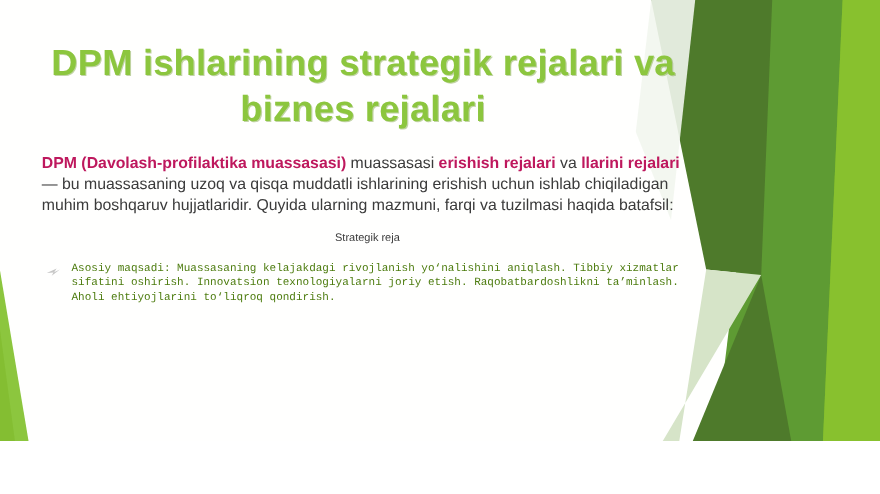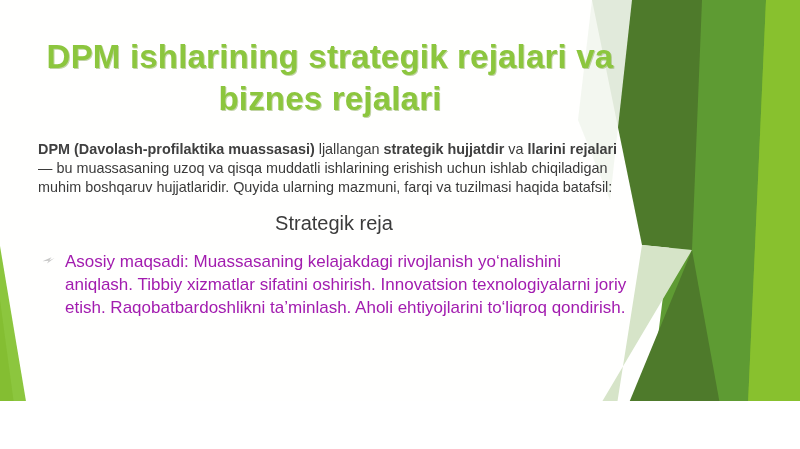--- a/index.html
+++ b/index.html
@@ -45,42 +45,43 @@
     width: 592px;
     color: #3b3b3b;
     font-size: 14.4px;
     line-height: 1.33;
   }
 
   .para {
     margin: 0 0 0 0;
     text-align: left;
   }
-  .para b { font-weight: bold; color: #404040; text-align: right; }
+  .para b { font-weight: bold; color: #be185d; text-align: right; }
 
   #subhead {
     margin: 13px 0 9px 0;
     text-align: center;
-    font-size: 20px;
+    font-size: 10px;
     color: #3b3b3b;
   }
 
   #para2 { margin-top: 0; }
 
   #bullet-list {
     list-style: none;
     margin: 14px 0 0 0;
     padding: 0;
   }
   #bullet-list li {
     position: relative;
     padding-left: 27px;
-    font-size: 17px;
+    font-size: 10px;
     line-height: 1.34;
-    color: #a21caf;
+    color: #4d7c0f;
+    font-family: Liberation Mono, monospace;
   }
   .bullet-marker {
     position: absolute;
     left: 4px;
     top: 4px;
     width: 13px;
     height: 11px;
     opacity: 0.55;
   }
 </style>
@@ -101,21 +102,21 @@
 
   <svg id="decor-left" viewBox="0 0 80 449" preserveAspectRatio="none">
     <polygon points="0,246 34,449 0,449" fill="#8CC63E"></polygon>
     <polygon points="0,300 20,449 0,449" fill="#7DB828" opacity="0.55"></polygon>
   </svg>
 
   <div id="title">DPM ishlarining strategik rejalari va biznes rejalari</div>
 
   <div id="body">
 
-    <p class="para"><b>DPM (Davolash-profilaktika muassasasi)</b><span> ljallangan </span><b>strategik hujjatdir</b><span> va </span><b>llarini rejalari</b><span> — bu muassasaning uzoq va qisqa muddatli ishlarining erishish uchun ishlab chiqiladigan muhim boshqaruv hujjatlaridir. Quyida ularning mazmuni, farqi va tuzilmasi haqida batafsil:</span></p>
+    <p class="para"><b>DPM (Davolash-profilaktika muassasasi)</b><span> muassasasi </span><b>erishish rejalari</b><span> va </span><b>llarini rejalari</b><span> — bu muassasaning uzoq va qisqa muddatli ishlarining erishish uchun ishlab chiqiladigan muhim boshqaruv hujjatlaridir. Quyida ularning mazmuni, farqi va tuzilmasi haqida batafsil:</span></p>
 
     <p id="subhead">Strategik reja</p>
 
 
     <ul id="bullet-list">
       <li>
         <svg class="bullet-marker" viewBox="0 0 13 11">
           <path d="M0.5 6.2 L9.5 2.2 L7.2 5.4 L12.5 3.0 L5.0 8.6 L6.6 5.8 Z" fill="#9a9a9a"></path>
         </svg>
         <span>Asosiy maqsadi: Muassasaning kelajakdagi rivojlanish yo‘nalishini aniqlash. Tibbiy xizmatlar sifatini oshirish. Innovatsion texnologiyalarni joriy etish. Raqobatbardoshlikni ta’minlash. Aholi ehtiyojlarini to‘liqroq qondirish.</span>

